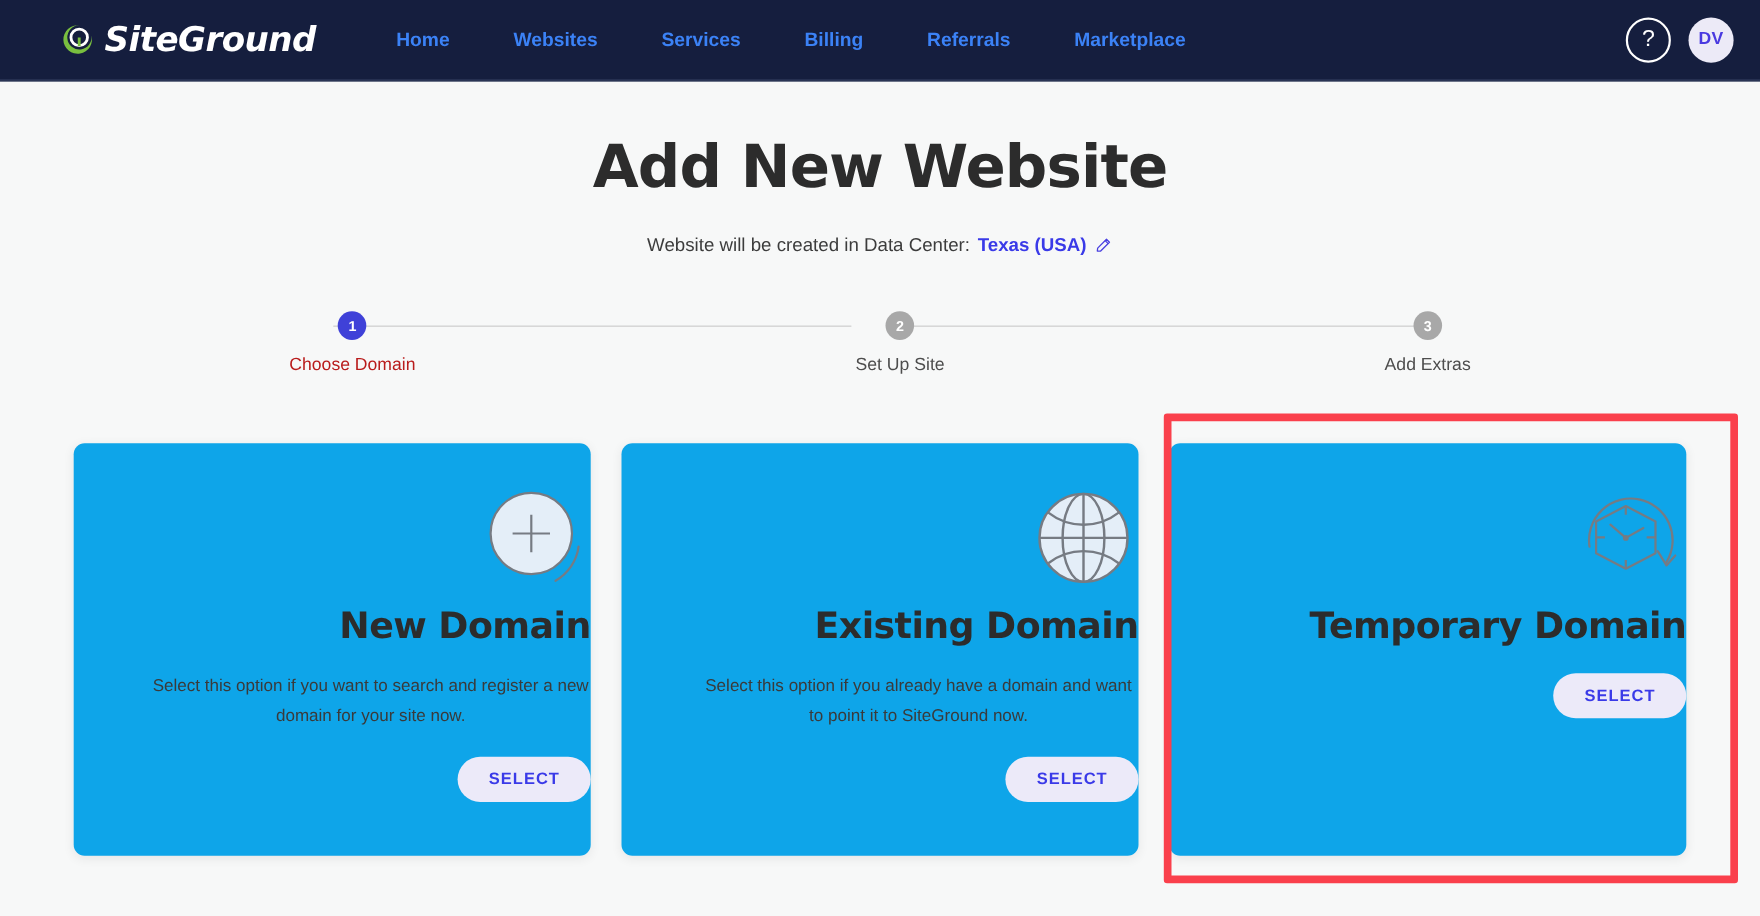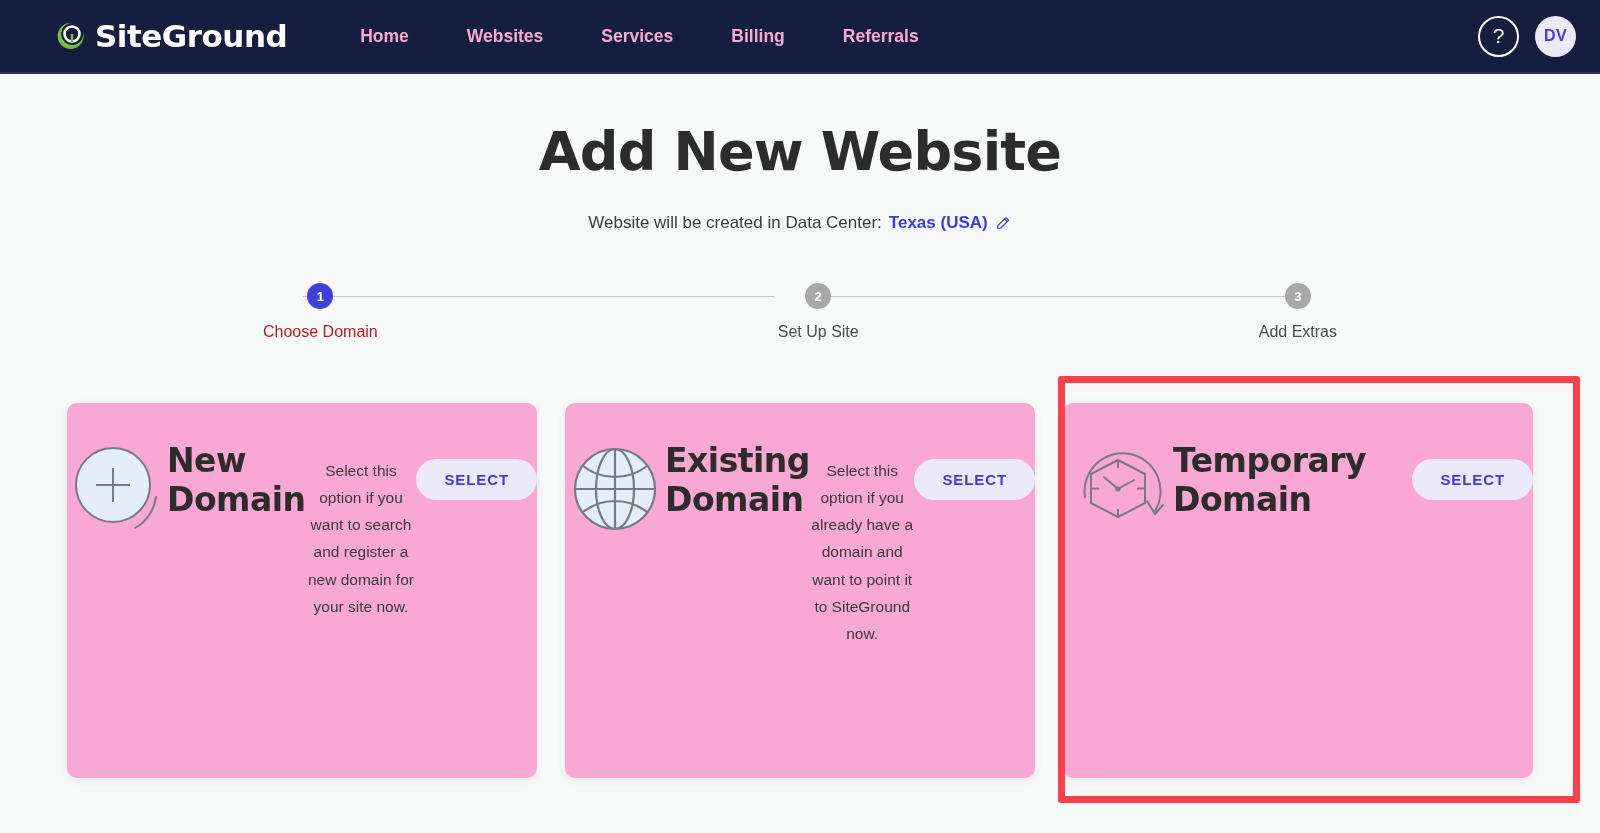--- a/index.html
+++ b/index.html
@@ -19,36 +19,37 @@
     display: flex;
     align-items: center;
     padding: 0 24px 0 55px;
     position: relative;
   }
   .logo-wrap {
     display: flex;
     align-items: center;
     gap: 6px;
     margin-right: 44px;
+    font-style: italic;
   }
   .logo-mark { display: block; }
   .logo-text {
     color: #ffffff;
     font-size: 31px;
     font-weight: 700;
     letter-spacing: -0.5px;
     font-family: "DejaVu Sans", sans-serif;
   }
   .nav-links {
     display: flex;
     align-items: center;
     gap: 0;
   }
   .nav-link {
-    color: #f9a8d4;
+    color: #3b82f6;
     font-size: 17.5px;
     font-weight: 700;
     padding: 0 29px;
     text-decoration: none;
     white-space: nowrap;
     cursor: pointer;
     line-height: 74px;
   }
   .nav-right {
     margin-left: auto;
@@ -158,26 +159,26 @@
   .cards {
     display: flex;
     justify-content: center;
     gap: 28px;
     margin-top: 62px;
     padding: 0 60px;
   }
   .card {
     width: 470px;
     height: 375px;
-    background: #f9a8d4;
+    background: #0ea5e9;
     border-radius: 10px;
     box-shadow: 0 2px 10px rgba(0,0,0,0.07);
     display: flex;
-    flex-direction: row;
-    align-items: flex-start;
+    flex-direction: column;
+    align-items: flex-end;
     padding-top: 32px;
     cursor: pointer;
   }
   .card-icon {
     height: 108px;
     display: flex; align-items: center; justify-content: center;
   }
   .card-title {
     font-size: 33px;
     font-weight: 800;
@@ -235,20 +236,21 @@
     </span>
     <span class="logo-text">SiteGround</span>
   </div>
 
   <div class="nav-links">
     <a class="nav-link">Home</a>
     <a class="nav-link">Websites</a>
     <a class="nav-link">Services</a>
     <a class="nav-link">Billing</a>
     <a class="nav-link">Referrals</a>
+    <a class="nav-link">Marketplace</a>
   </div>
 
   <div class="nav-right">
     <div class="help-btn">?</div>
     <div class="avatar">DV</div>
   </div>
 </div>
 
 <div class="page">
 

